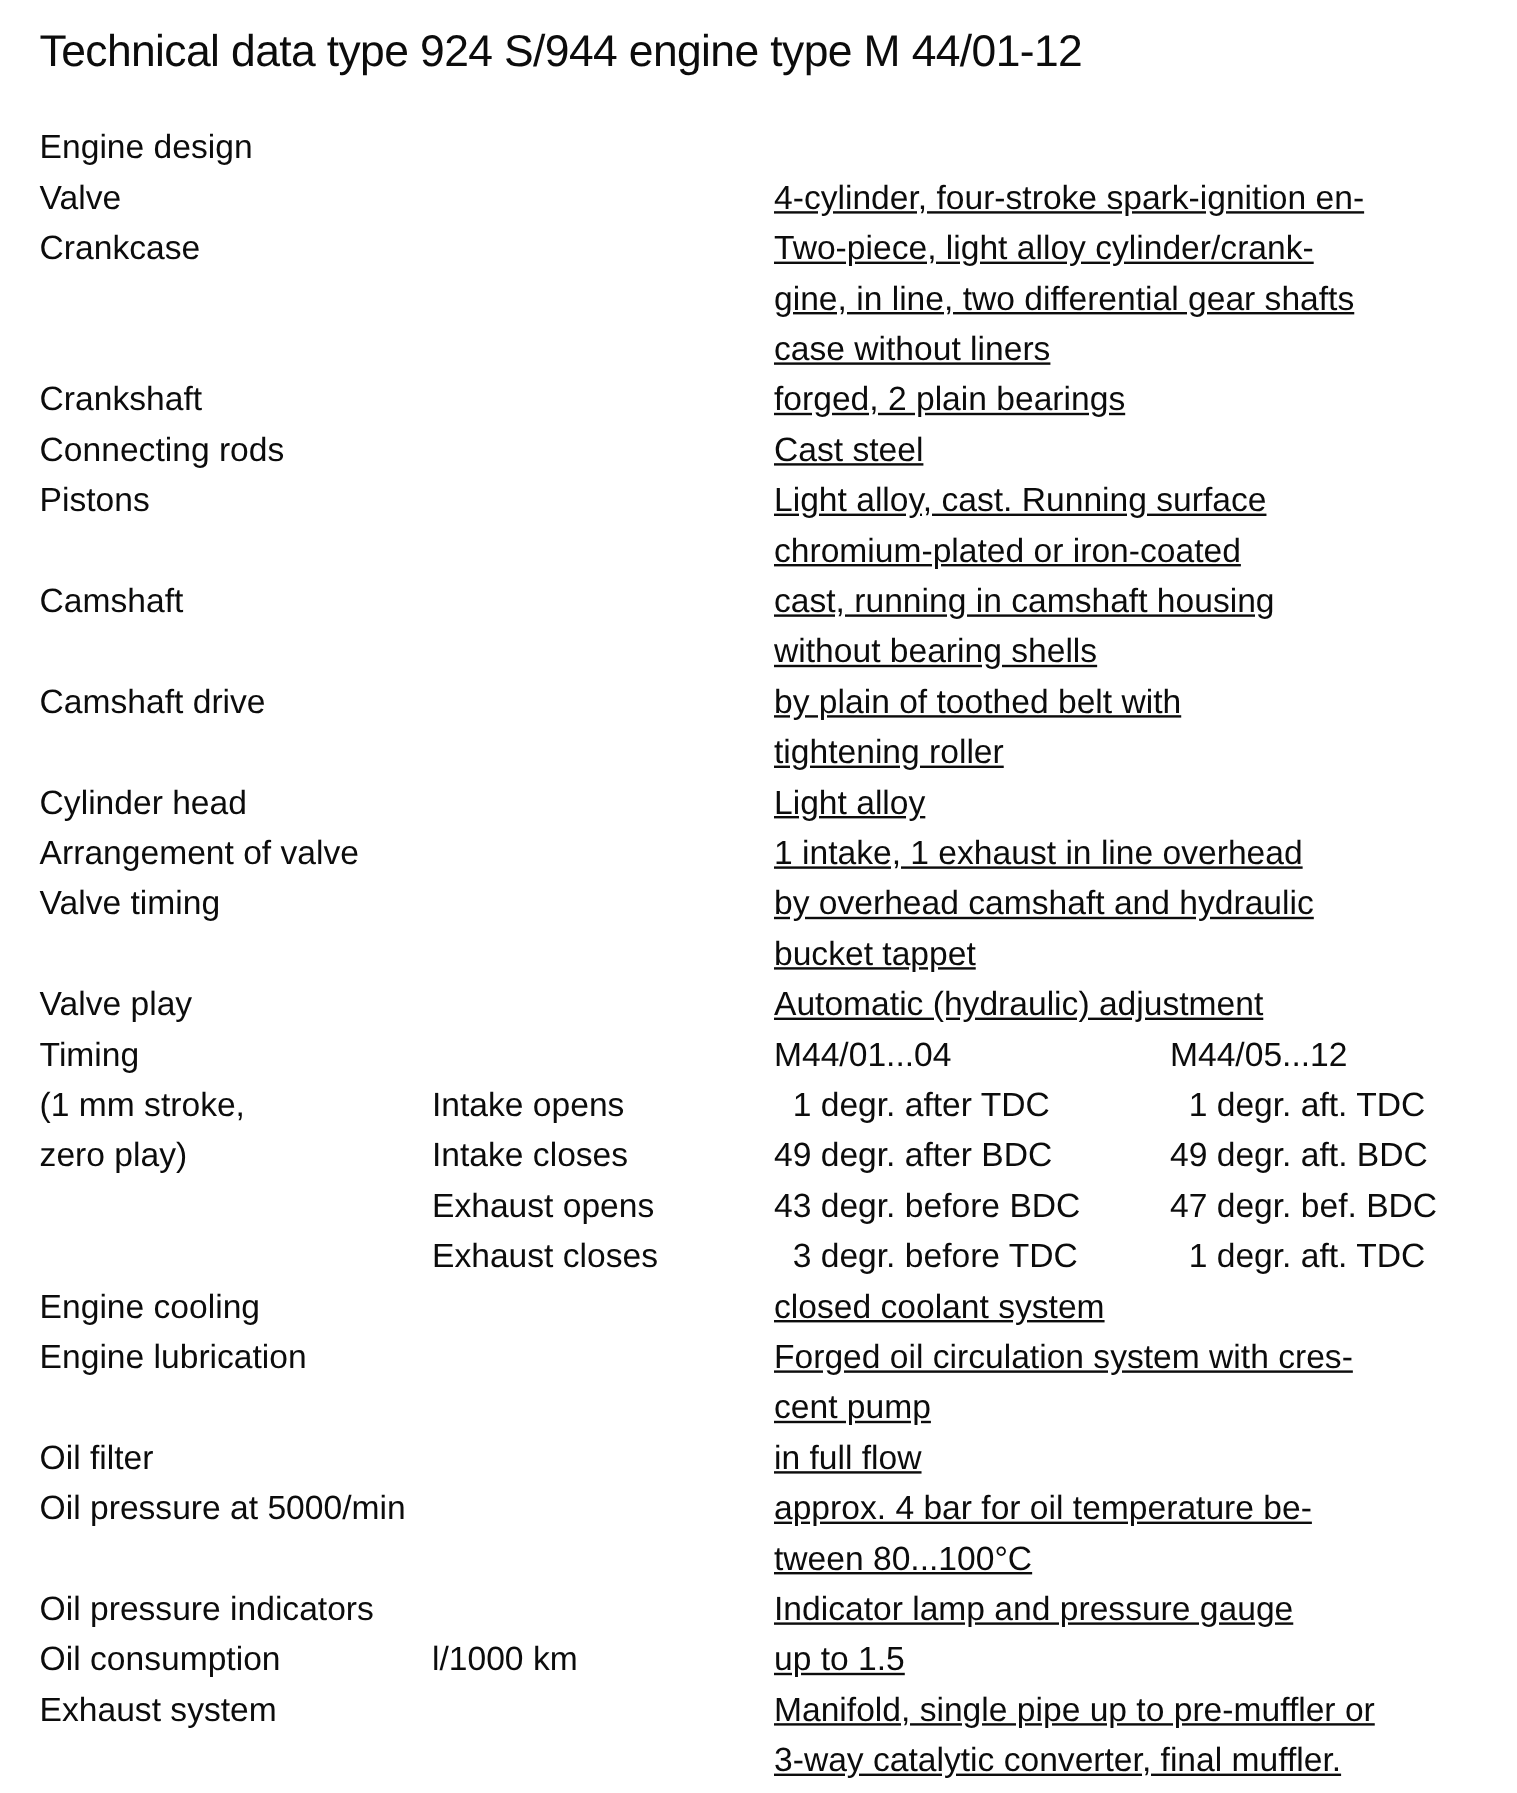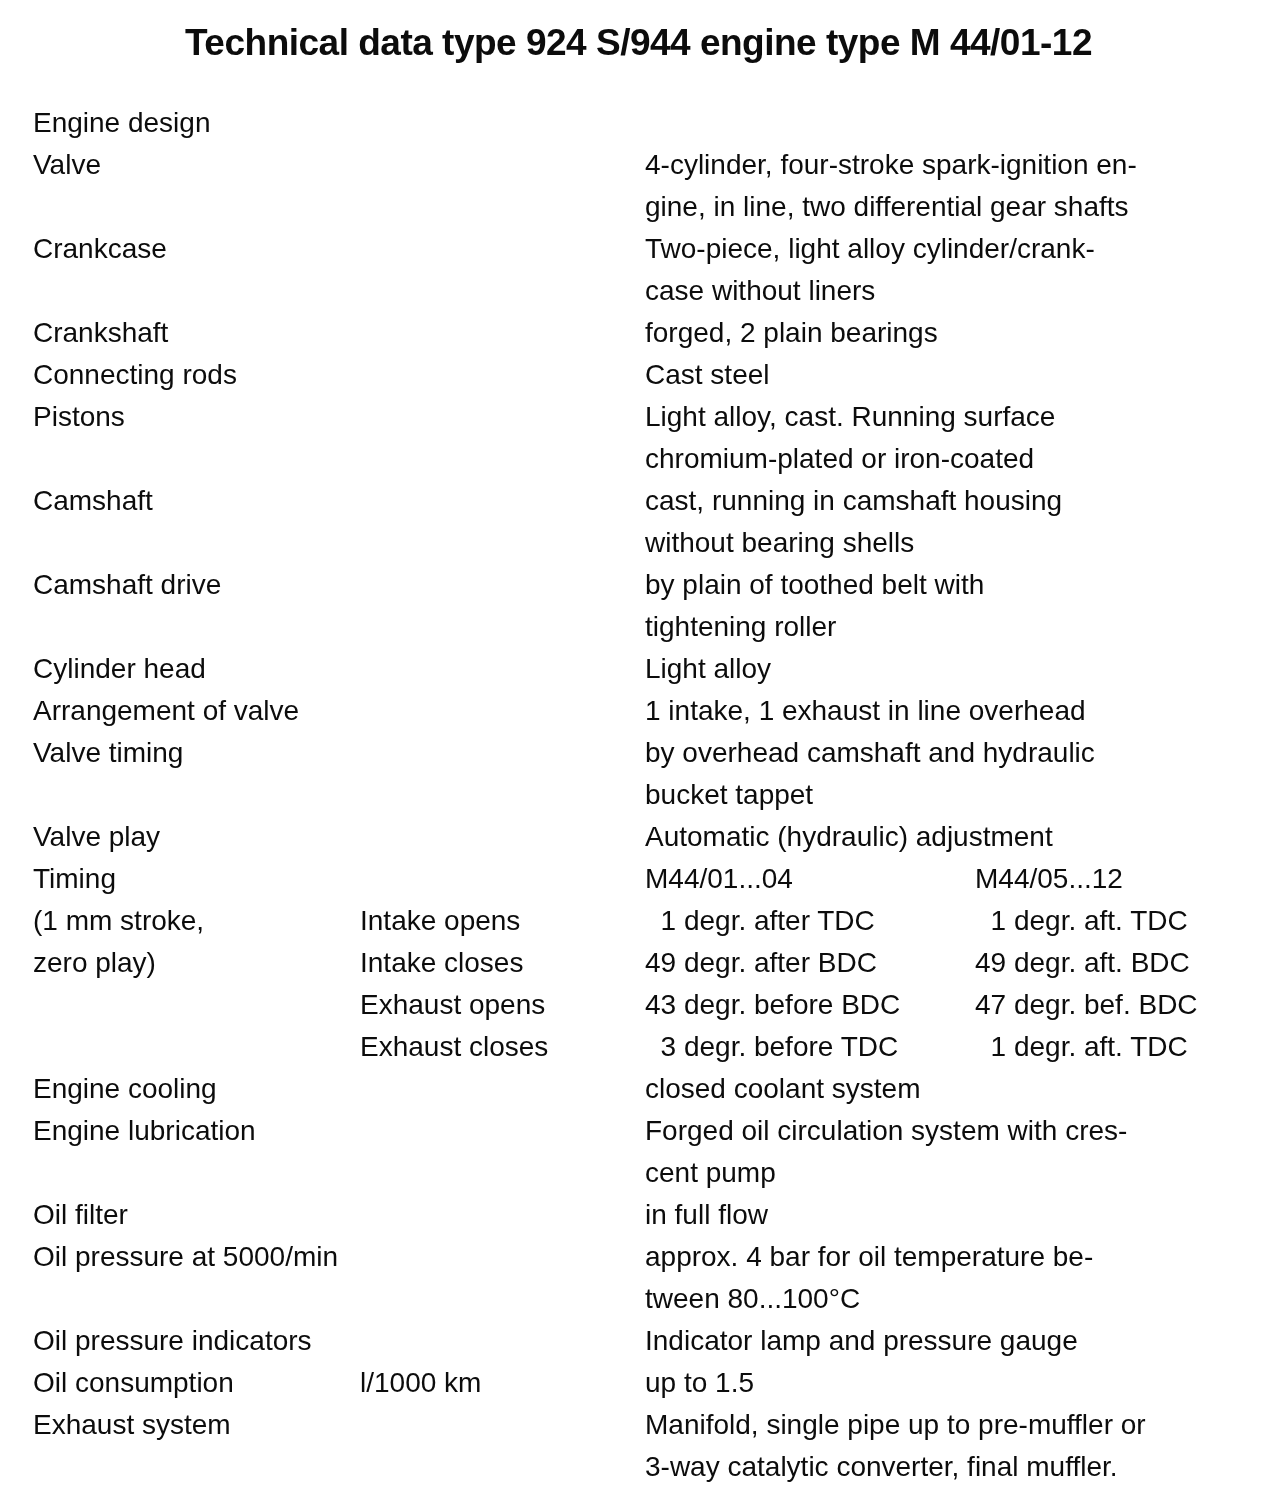--- a/index.html
+++ b/index.html
@@ -14,72 +14,72 @@
     box-sizing: border-box;
     background: #ffffff;
     color: #0c0c0c;
     font-family: "Liberation Sans", sans-serif;
     padding: 20px 20px 10px 33px;
     overflow: hidden;
   }
   .title {
     margin: 0 0 36px 0;
     font-size: 37px;
-    font-weight: bold;
+    font-weight: normal;
     letter-spacing: -0.5px;
     line-height: 46px;
     white-space: pre;
-    text-align: center;
   }
   .spec-table {
     width: 100%;
   }
   .row {
     display: grid;
     grid-template-columns: 327px 285px 330px 1fr;
     min-height: 42px;
   }
   .cell {
     font-size: 28px;
     line-height: 42px;
     white-space: pre;
     overflow: visible;
   }
   .cell.bold {
     font-weight: normal;
   }
   .cell.span2 {
     grid-column: 3 / span 2;
+    text-decoration: underline;
   }
 </style>
 </head>
 <body>
 
 <div class="page">
   <h1 class="title">Technical data type 924 S/944 engine type M 44/01-12</h1>
   <div class="spec-table">
       <div class="row">
         <div class="cell label bold">Engine design</div>
         <div class="cell sublabel"></div>
         <div class="cell value span2"></div>
       </div>
       <div class="row">
         <div class="cell label">Valve</div>
         <div class="cell sublabel"></div>
         <div class="cell value span2">4-cylinder, four-stroke spark-ignition en-</div>
       </div>
       <div class="row">
+        <div class="cell label">Crankcase</div>
+        <div class="cell sublabel"></div>
+        <div class="cell value span2">Two-piece, light alloy cylinder/crank-</div>
+      </div>
+      <div class="row">
         <div class="cell label"></div>
         <div class="cell sublabel"></div>
         <div class="cell value span2">gine, in line, two differential gear shafts</div>
-      </div>
-      <div class="row">
-        <div class="cell label">Crankcase</div>
-        <div class="cell sublabel"></div>
-        <div class="cell value span2">Two-piece, light alloy cylinder/crank-</div>
       </div>
       <div class="row">
         <div class="cell label"></div>
         <div class="cell sublabel"></div>
         <div class="cell value span2">case without liners</div>
       </div>
       <div class="row">
         <div class="cell label">Crankshaft</div>
         <div class="cell sublabel"></div>
         <div class="cell value span2">forged, 2 plain bearings</div>

